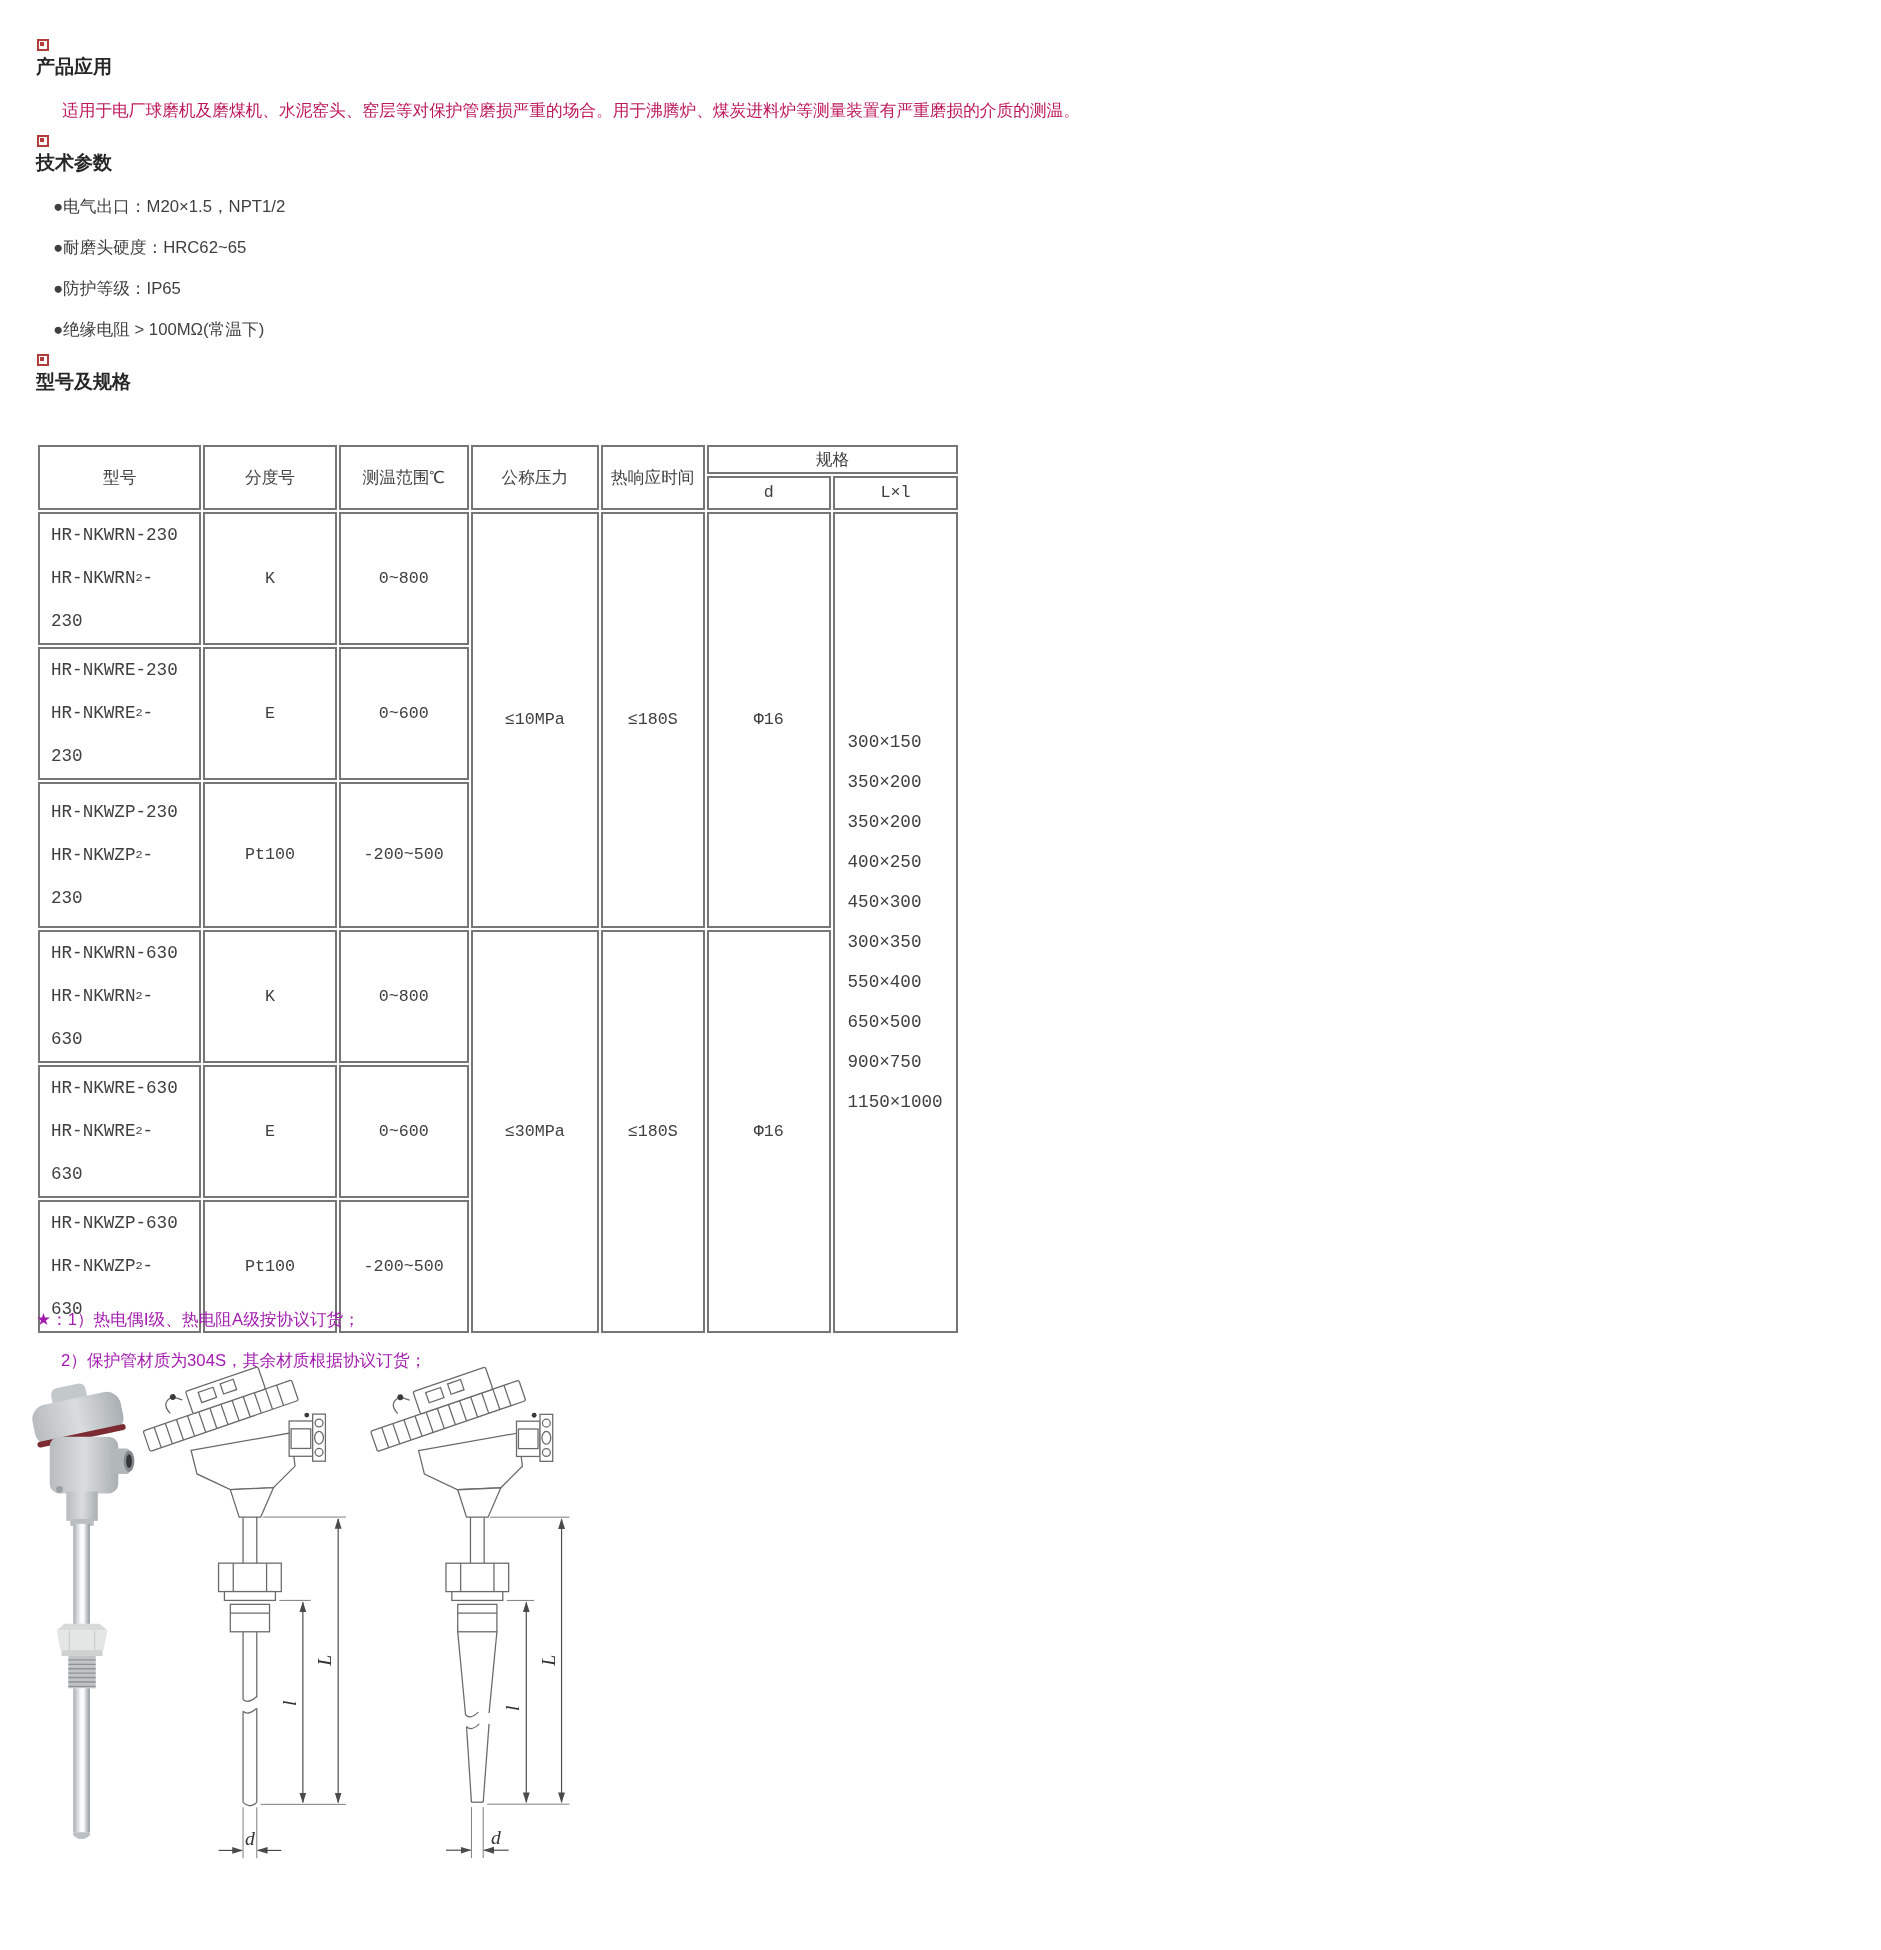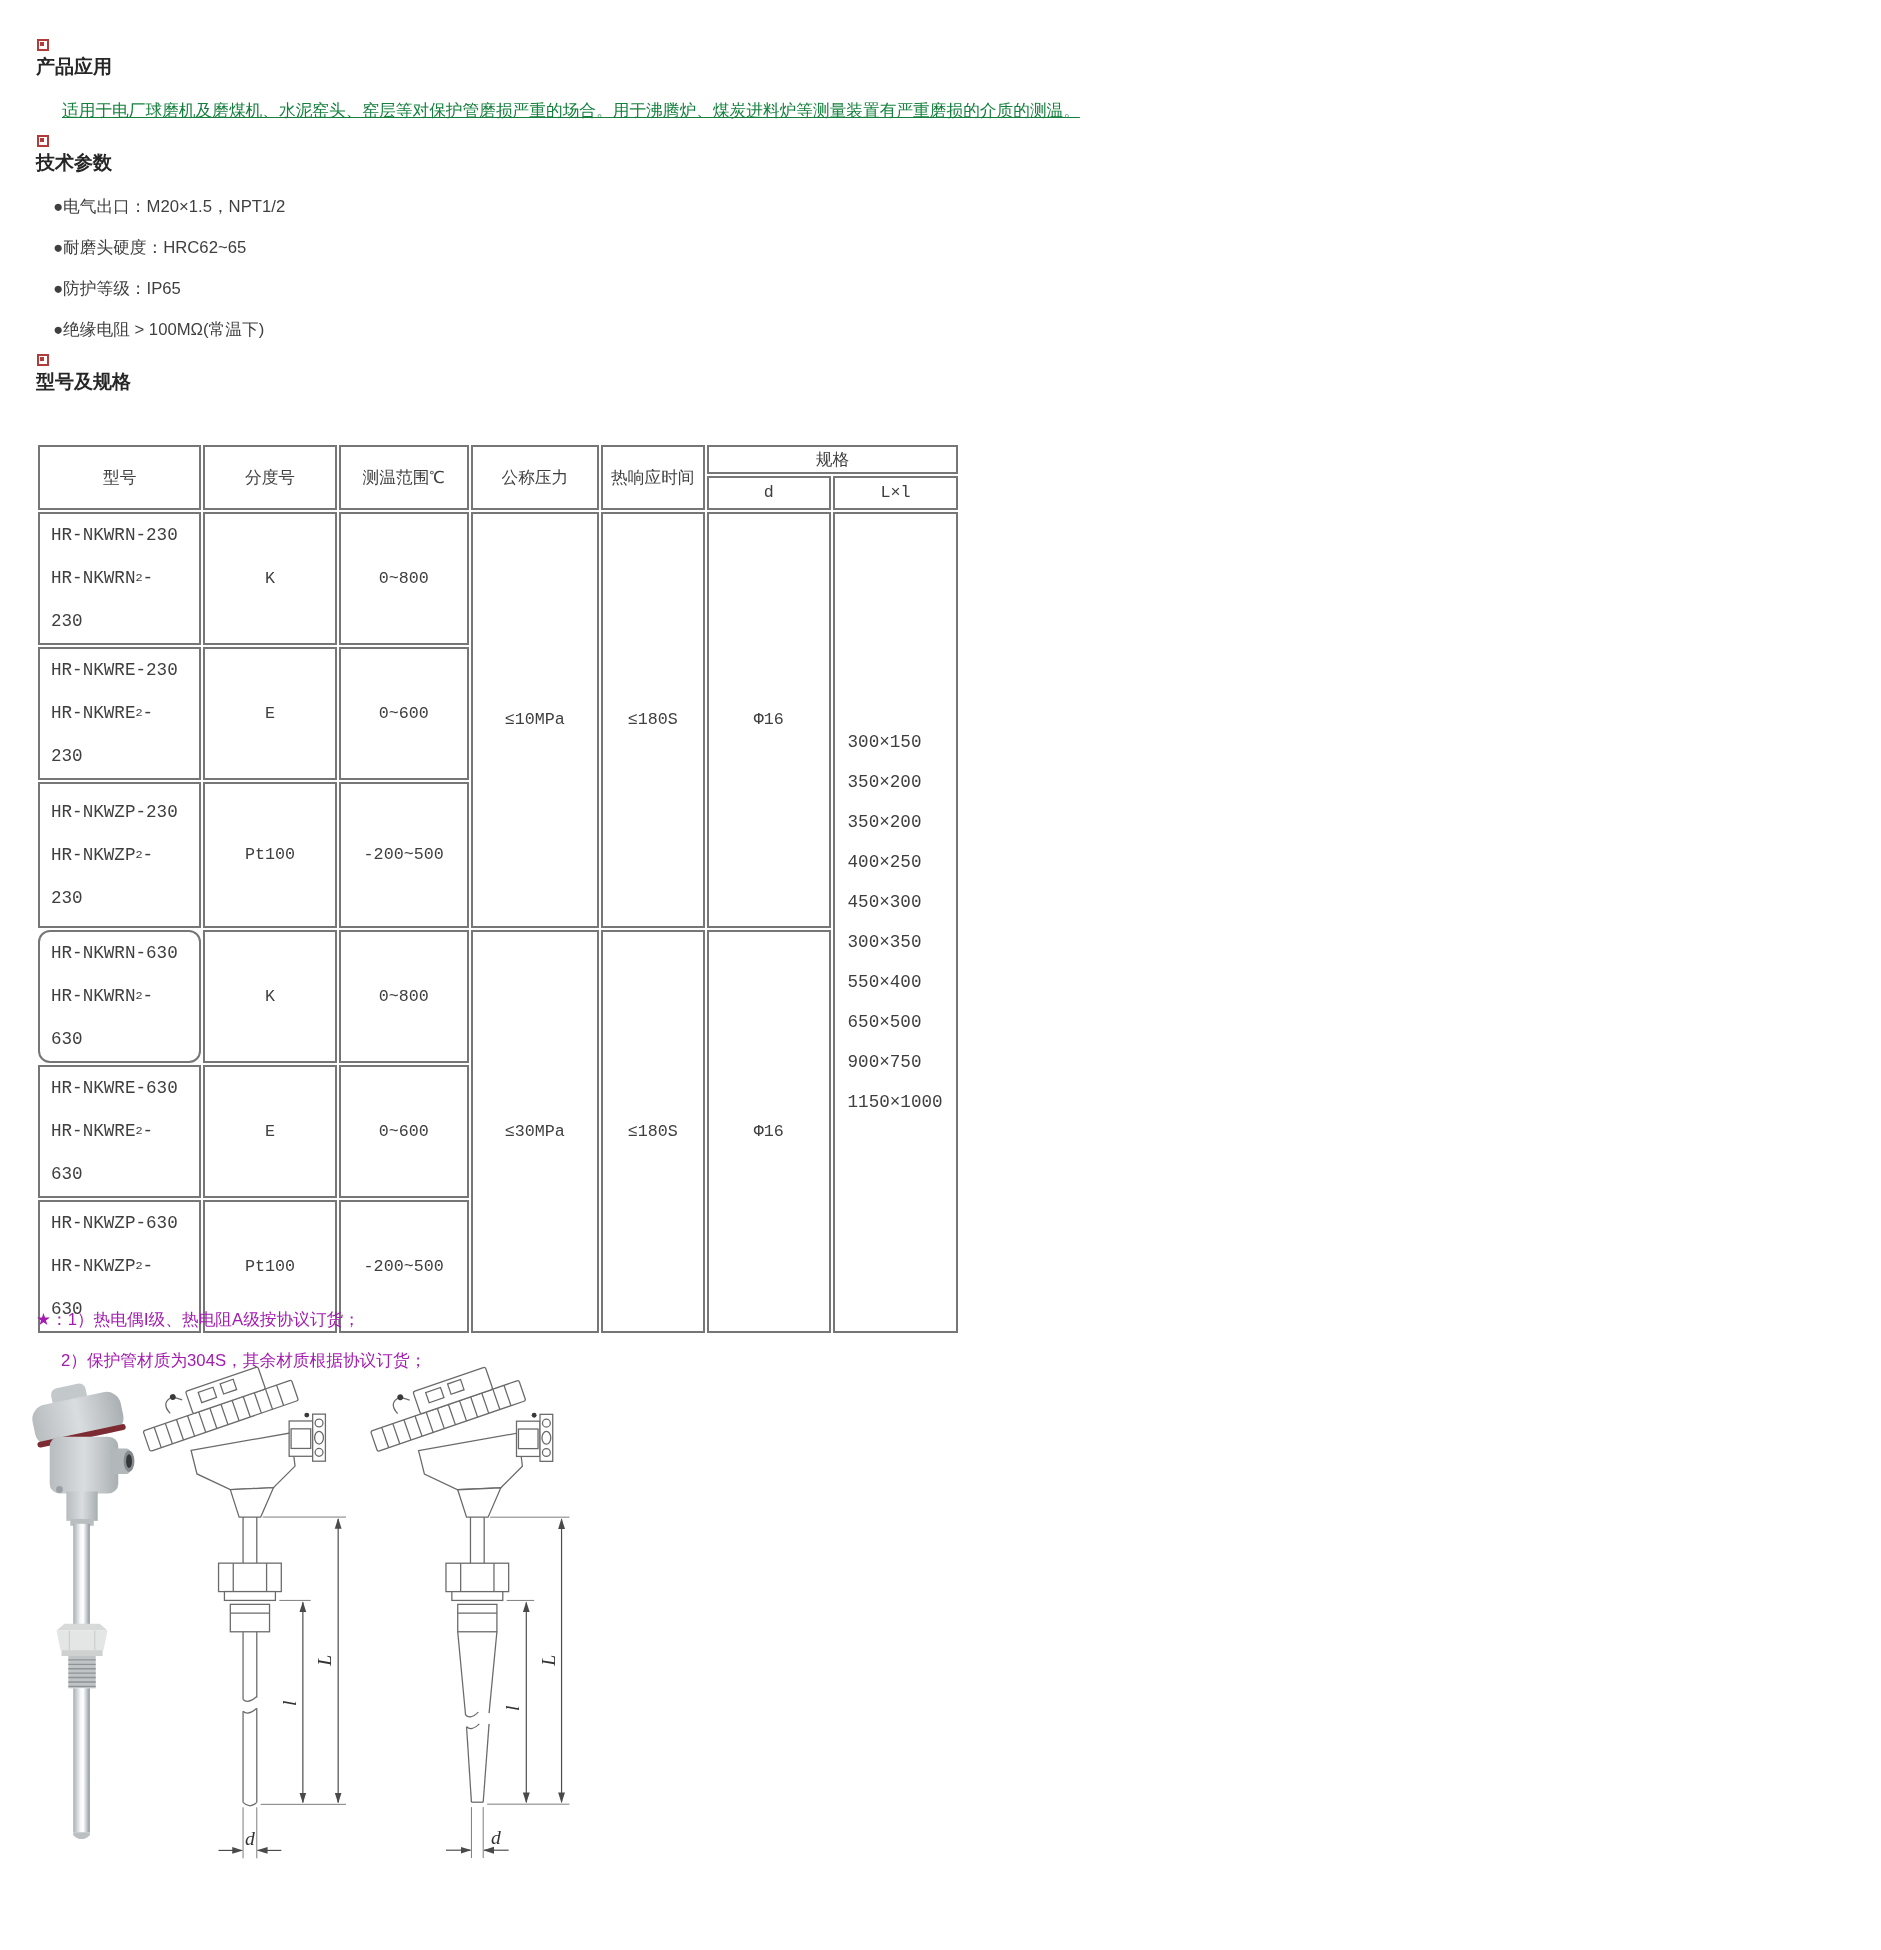--- a/index.html
+++ b/index.html
@@ -18,21 +18,21 @@
     content:""; position:absolute; left:1px; top:1px; width:3.9px; height:3.9px;
     background:#b23b3b;
   }
 
   .heading {
     position:absolute; left:36px; margin:0;
     font-size:19px; font-weight:bold; color:#262626; white-space:nowrap;
   }
   .para {
     position:absolute; left:62px; margin:0;
-    font-size:16.7px; color:#15803d; white-space:nowrap;text-decoration:underline;
+    font-size:16.7px; color:#be185d; white-space:nowrap;
   }
   .bullets { position:absolute; left:53px; top:196px; }
   .bullet-item { font-size:16.7px; line-height:22.5px; margin-bottom:18.6px; white-space:nowrap; }
 
   
   table.spec-table {
     position:absolute; left:36px; top:443px; width:924px;
     border-collapse:separate; border-spacing:2.9px; table-layout:fixed;
     font-size:16.7px; color:#3f3f3f;
   }
@@ -144,21 +144,21 @@
       <tr>
         <td class="c-model" style="height: 142px;">
           <div class="mline">HR-NKWZP-230</div>
           <div class="mline">HR-NKWZP<sub>2</sub>-</div>
           <div class="mline">230</div>
         </td>
         <td class="c-center">Pt100</td>
         <td class="c-center">-200~500</td>
       </tr>
       <tr>
-        <td class="c-model" style="height: 113px; border-radius: 12px;">
+        <td class="c-model" style="height: 113px;">
           <div class="mline">HR-NKWRN-630</div>
           <div class="mline">HR-NKWRN<sub>2</sub>-</div>
           <div class="mline">630</div>
         </td>
         <td class="c-center">K</td>
         <td class="c-center">0~800</td>
         <td class="c-center" rowspan="3">≤30MPa</td>
         <td class="c-center" rowspan="3">≤180S</td>
         <td class="c-center" rowspan="3">Φ16</td>
       </tr>

